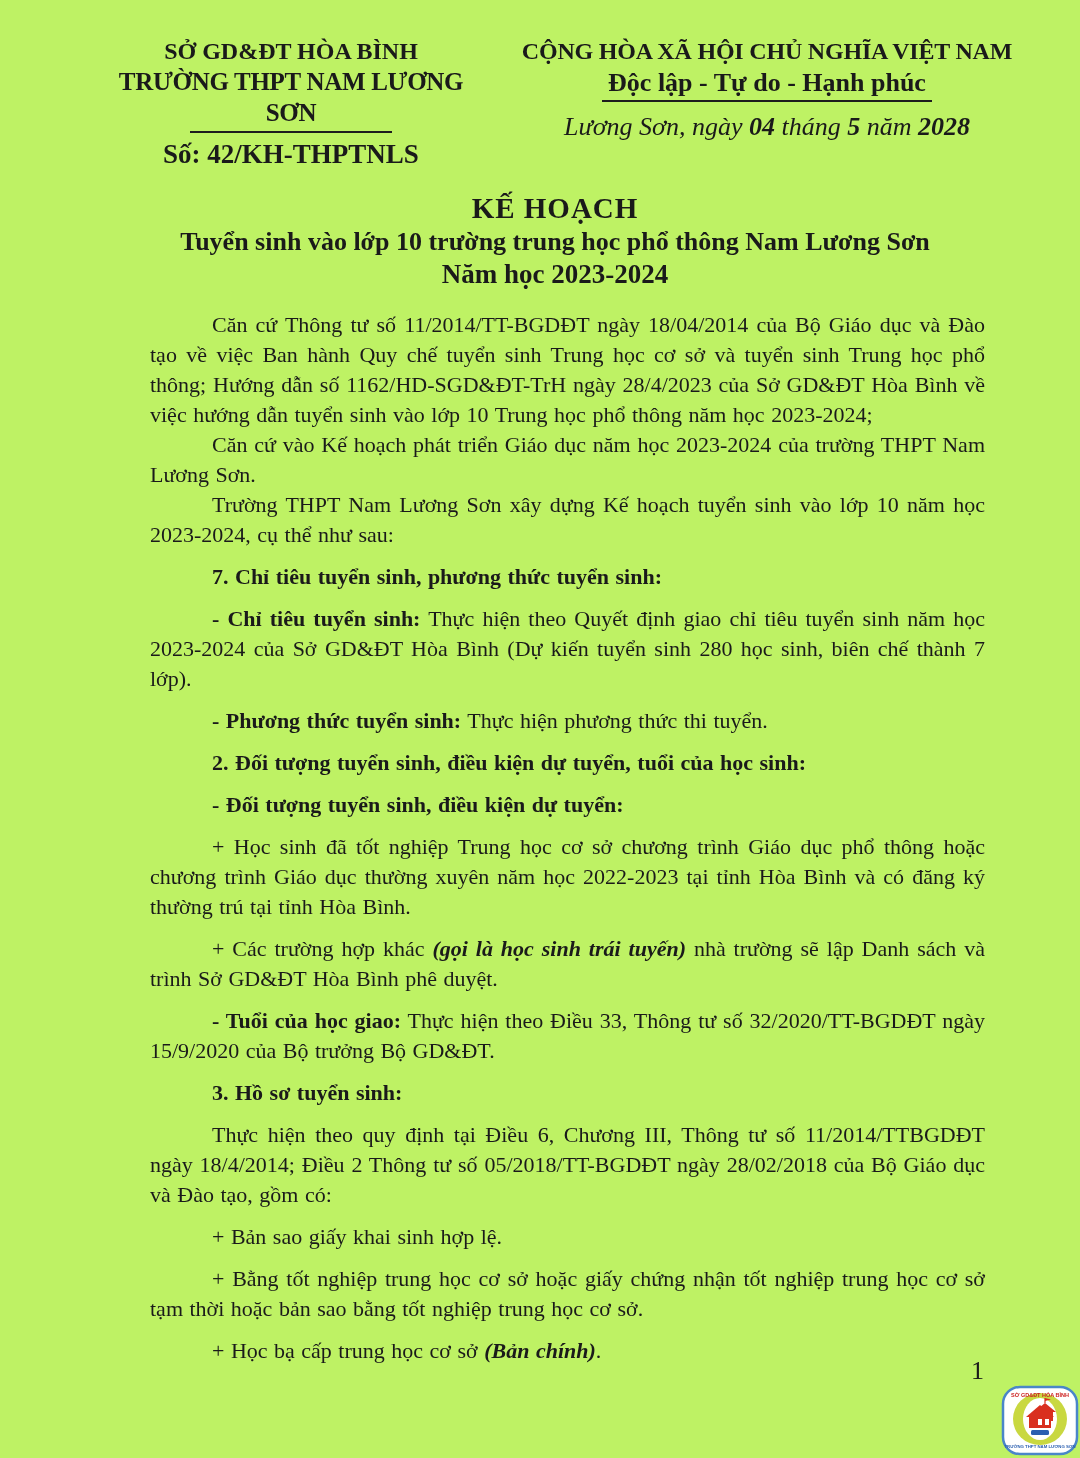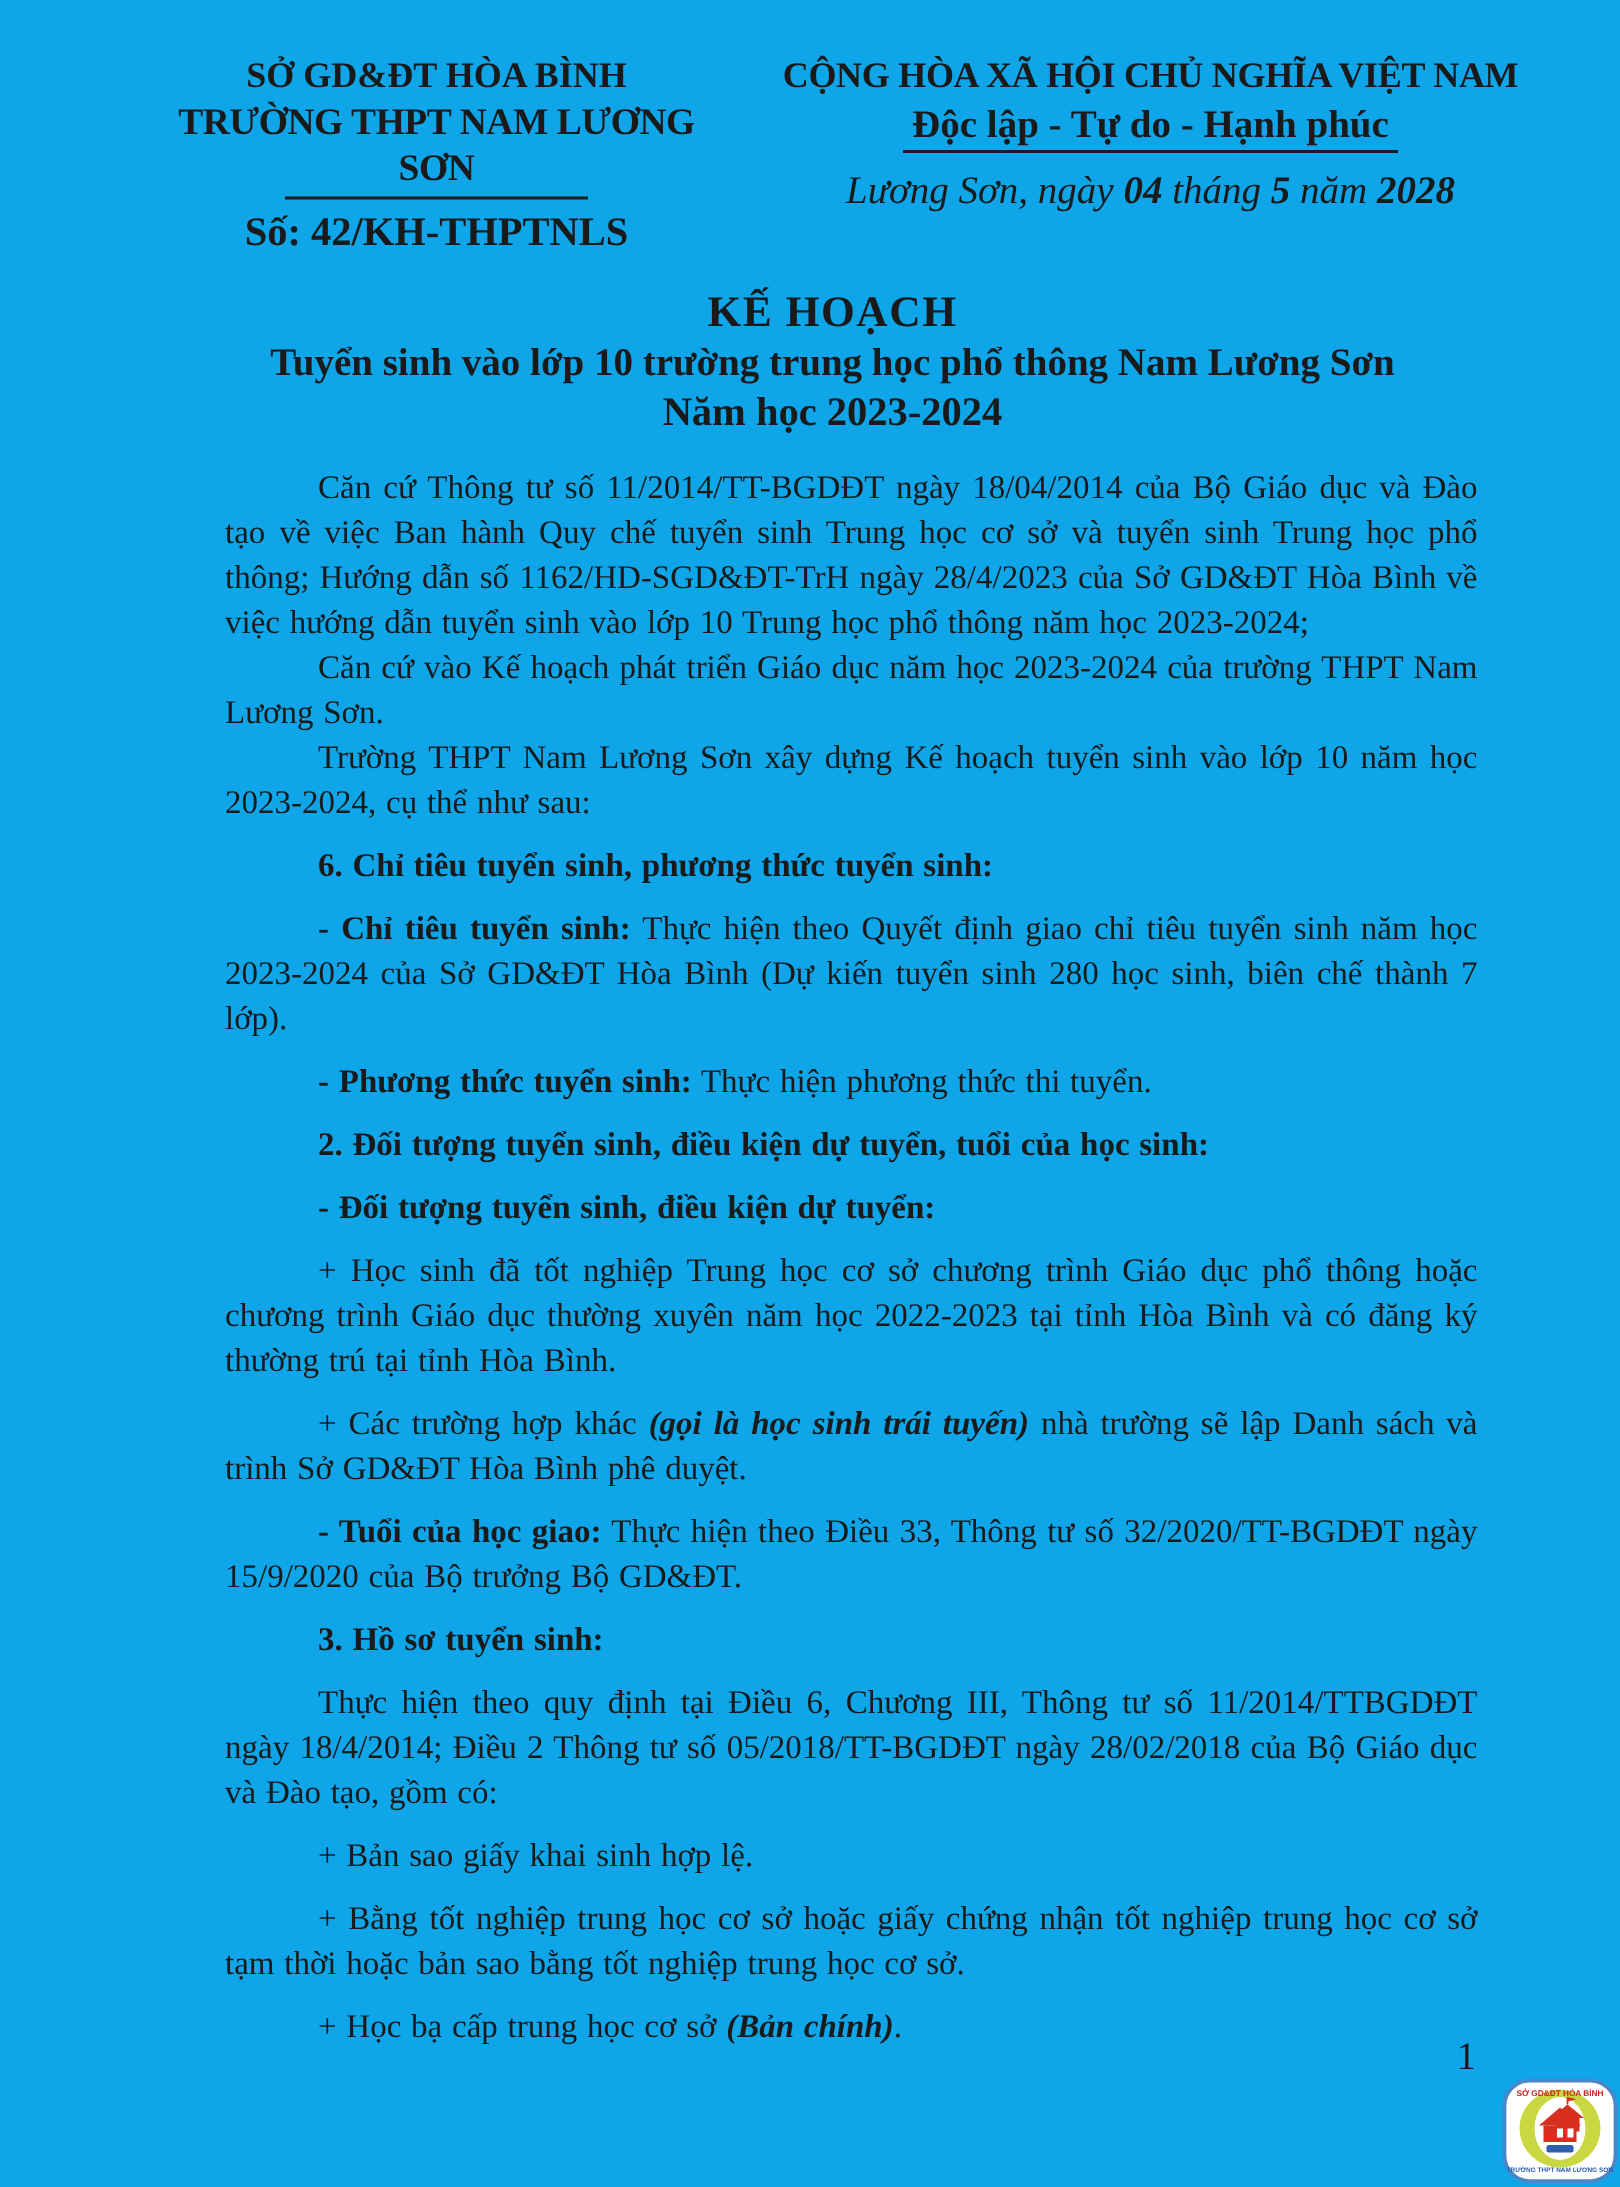--- a/index.html
+++ b/index.html
@@ -1,18 +1,18 @@
 <!DOCTYPE html>
 <html><head>
 <meta charset="utf-8">
 <style>
   html,body { margin:0; padding:0; background:#e8e8e8; }
   .page {
     width:1080px; height:1458px; position:relative; overflow:hidden;
-    background:#0ea5e9; color:#1a1a1a; box-sizing:border-box;
+    background:#bef264; color:#1a1a1a; box-sizing:border-box;
     font-family:"Liberation Serif","DejaVu Serif",serif;
     padding-top:36px; margin:0 auto;
   }
   
   .header { display:flex; align-items:flex-start; padding:0 45px 0 105px; }
   .hl { width:372px; text-align:center; }
   .hr { flex:1; text-align:center; margin-left:22px; }
   .hl-1 { font-weight:bold; font-size:24px; line-height:30px; }
   .hl-2 { font-weight:bold; font-size:25px; line-height:31px; letter-spacing:-0.3px; }
   .hl-rule { width:202px; border-bottom:2.5px solid #1d1d1d; margin:3px auto 5px auto; height:0; }
@@ -62,21 +62,21 @@
     <div class="t1">KẾ HOẠCH</div>
     <div class="t2">Tuyển sinh vào lớp 10 trường trung học phổ thông Nam Lương Sơn</div>
     <div class="t3">Năm học 2023-2024</div>
   </div>
 
   <div class="doc-body">
     <p class="para">Căn cứ Thông tư số 11/2014/TT-BGDĐT ngày 18/04/2014 của Bộ Giáo dục và Đào tạo về việc Ban hành Quy chế tuyển sinh Trung học cơ sở và tuyển sinh Trung học phổ thông; Hướng dẫn số 1162/HD-SGD&amp;ĐT-TrH ngày 28/4/2023 của Sở GD&amp;ĐT Hòa Bình về việc hướng dẫn tuyển sinh vào lớp 10 Trung học phổ thông năm học 2023-2024;</p>
     <p class="para">Căn cứ vào Kế hoạch phát triển Giáo dục năm học 2023-2024 của trường THPT Nam Lương Sơn.</p>
     <p class="para">Trường THPT Nam Lương Sơn xây dựng Kế hoạch tuyển sinh vào lớp 10 năm học 2023-2024, cụ thể như sau:</p>
 
-    <p class="para gap h">6. Chỉ tiêu tuyển sinh, phương thức tuyển sinh:</p>
+    <p class="para gap h">7. Chỉ tiêu tuyển sinh, phương thức tuyển sinh:</p>
     <p class="para gap"><span class="b">- Chỉ tiêu tuyển sinh:</span><span> Thực hiện theo Quyết định giao chỉ tiêu tuyển sinh năm học 2023-2024 của Sở GD&amp;ĐT Hòa Bình (Dự kiến tuyển sinh 280 học sinh, biên chế thành 7 lớp).</span></p>
     <p class="para gap"><span class="b">- Phương thức tuyển sinh:</span><span> Thực hiện phương thức thi tuyển.</span></p>
 
     <p class="para gap h">2. Đối tượng tuyển sinh, điều kiện dự tuyển, tuổi của học sinh:</p>
     <p class="para gap h">- Đối tượng tuyển sinh, điều kiện dự tuyển:</p>
     <p class="para gap">+ Học sinh đã tốt nghiệp Trung học cơ sở chương trình Giáo dục phổ thông hoặc chương trình Giáo dục thường xuyên năm học 2022-2023 tại tỉnh Hòa Bình và có đăng ký thường trú tại tỉnh Hòa Bình.</p>
     <p class="para gap"><span>+ Các trường hợp khác </span><span class="bi">(gọi là học sinh trái tuyến)</span><span> nhà trường sẽ lập Danh sách và trình Sở GD&amp;ĐT Hòa Bình phê duyệt.</span></p>
     <p class="para gap"><span class="b">- Tuổi của học giao:</span><span> Thực hiện theo Điều 33, Thông tư số 32/2020/TT-BGDĐT ngày 15/9/2020 của Bộ trưởng Bộ GD&amp;ĐT.</span></p>
 
     <p class="para gap h">3. Hồ sơ tuyển sinh:</p>

